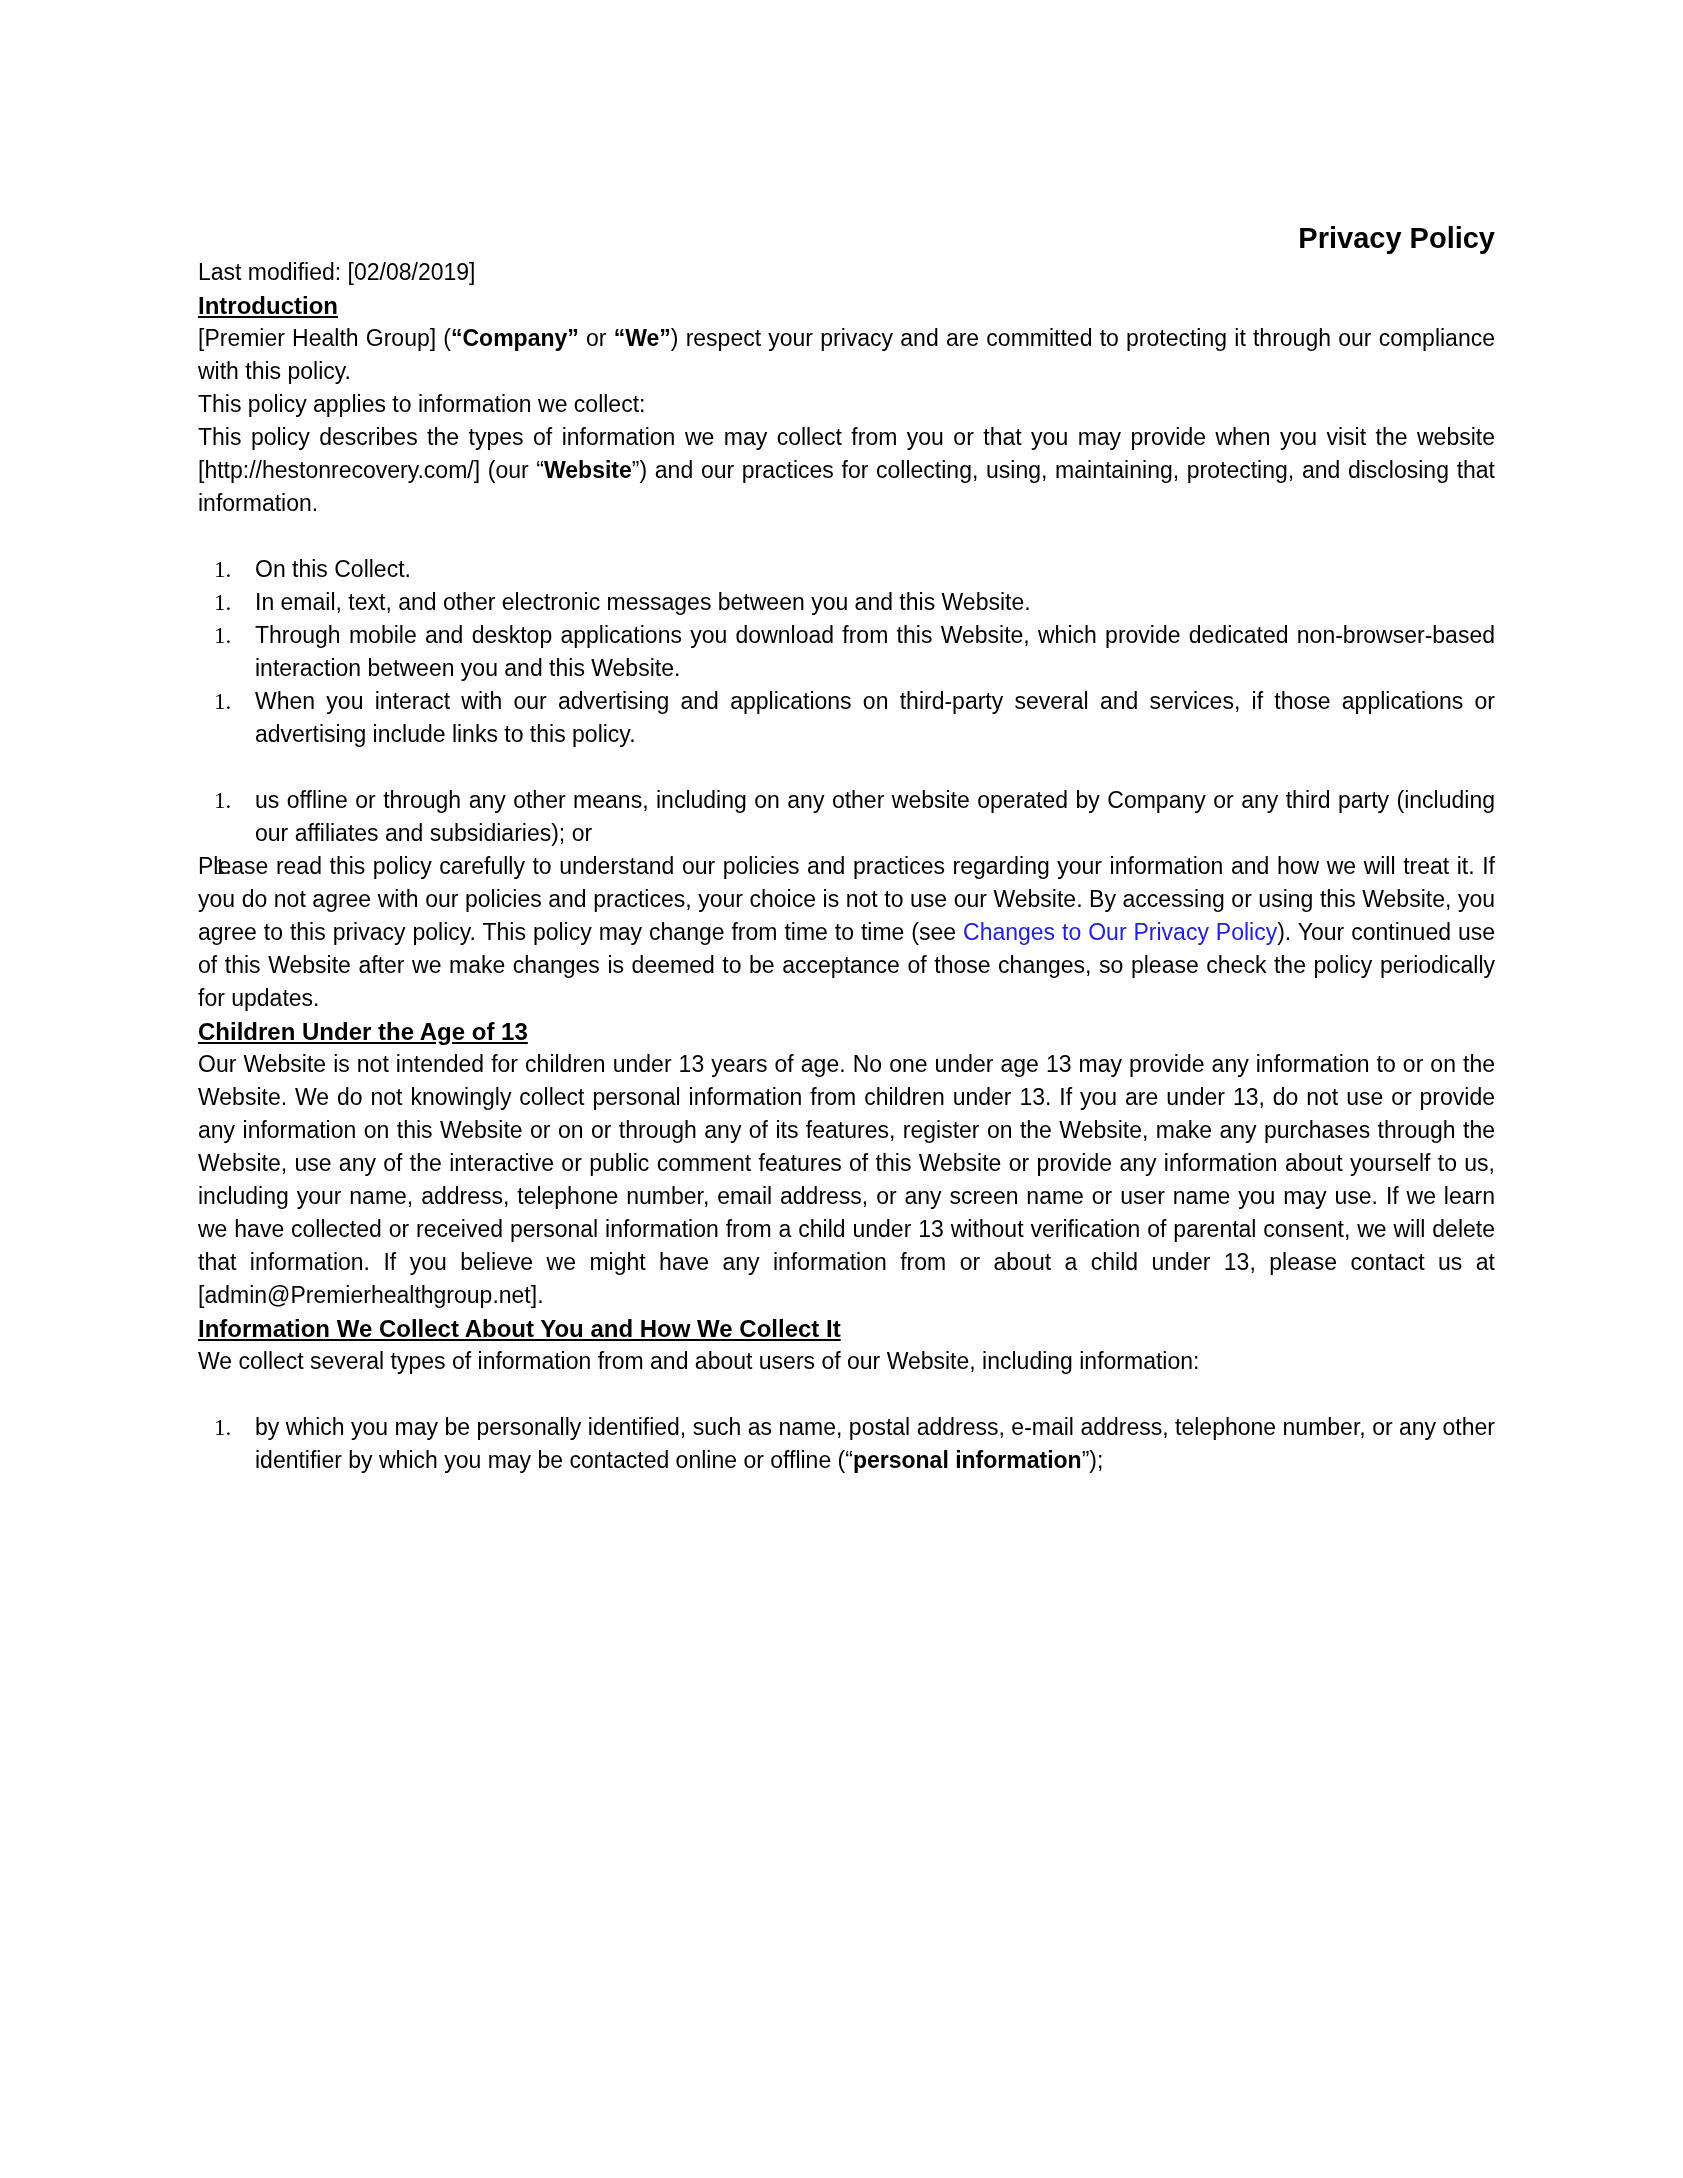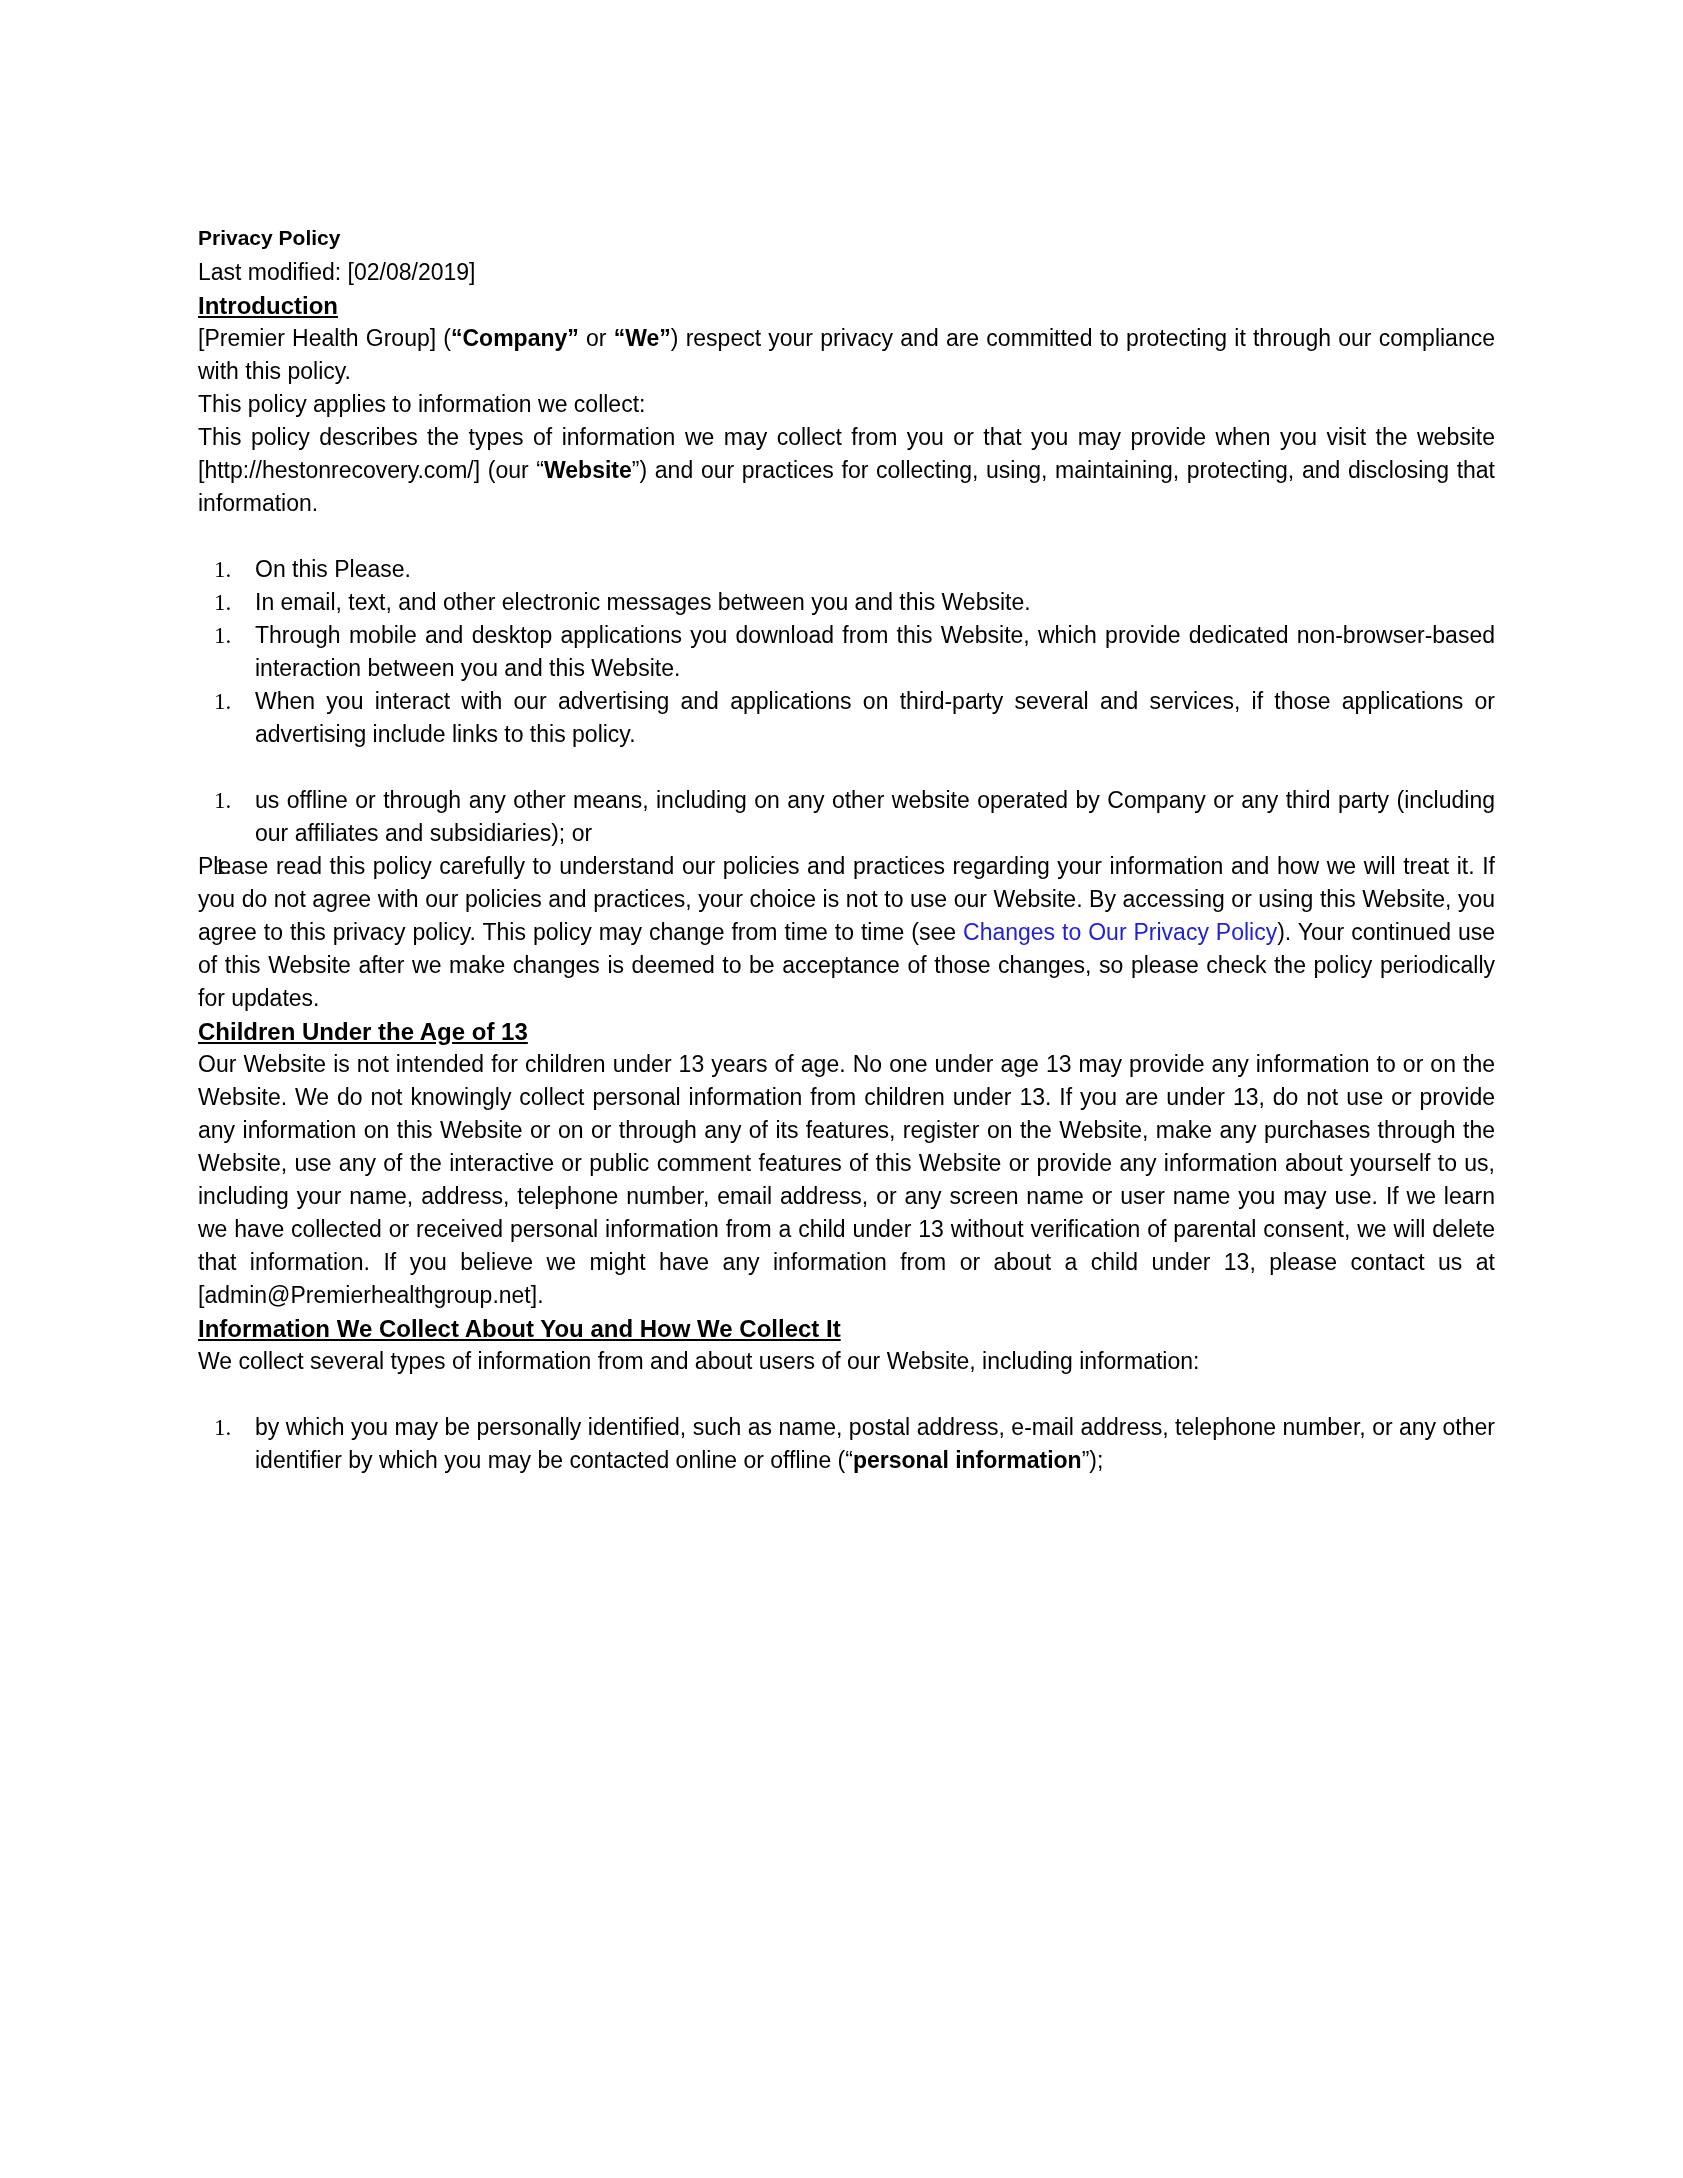--- a/index.html
+++ b/index.html
@@ -19,24 +19,24 @@
     font-size: 23px;
     line-height: 33px;
     color: #000000;
     overflow: hidden;
   }
   .page > * + * {
     margin-top: 33px;
   }
   .doc-title {
     margin: 0;
-    font-size: 21px;
+    font-size: 29px;
     line-height: 36px;
     font-weight: 700;
-    text-align: left;
+    text-align: right;
   }
   .heading {
     margin: 0;
     font-size: 24px;
     line-height: 33px;
     font-weight: 700;
     text-decoration: underline;
   }
   .para {
     margin: 0;
@@ -72,21 +72,21 @@
 <body>
 
 <div class="page">
     <h1 class="doc-title">Privacy Policy</h1>
     <p class="para"><span>Last modified: [02/08/2019]</span></p>
     <h2 class="heading">Introduction</h2>
     <p class="para justify"><span>[Premier Health Group] (</span><span class="bold">“Company”</span><span> or </span><span class="bold">“We”</span><span>) respect your privacy and are committed to protecting it through our compliance with this policy.</span></p>
     <p class="para"><span>This policy applies to information we collect:</span></p>
     <p class="para justify"><span>This policy describes the types of information we may collect from you or that you may provide when you visit the website [http://hestonrecovery.com/] (our “</span><span class="bold">Website</span><span>”) and our practices for collecting, using, maintaining, protecting, and disclosing that information.</span></p>
     <div class="list">
-      <div class="li"><span class="num">1.</span><span><span>On this Please.</span></span></div>
+      <div class="li"><span class="num">1.</span><span><span>On this Collect.</span></span></div>
       <div class="li"><span class="num">1.</span><span><span>In email, text, and other electronic messages between you and this Website.</span></span></div>
       <div class="li"><span class="num">1.</span><span><span>Through mobile and desktop applications you download from this Website, which provide dedicated non-browser-based interaction between you and this Website.</span></span></div>
       <div class="li"><span class="num">1.</span><span><span>When you interact with our advertising and applications on third-party several and services, if those applications or advertising include links to this policy.</span></span></div>
     </div>
     <div class="list">
       <div class="li"><span class="num">1.</span><span><span>us offline or through any other means, including on any other website operated by Company or any third party (including our affiliates and subsidiaries); or</span></span></div>
       <div class="li"><span class="num">1.</span></div>
     </div>
     <p class="para justify"><span>Please read this policy carefully to understand our policies and practices regarding your information and how we will treat it. If you do not agree with our policies and practices, your choice is not to use our Website. By accessing or using this Website, you agree to this privacy policy. This policy may change from time to time (see </span><span class="link" style="color: rgb(33, 33, 214);">Changes to Our Privacy Policy</span><span>). Your continued use of this Website after we make changes is deemed to be acceptance of those changes, so please check the policy periodically for updates.</span></p>
     <h2 class="heading">Children Under the Age of 13</h2>

